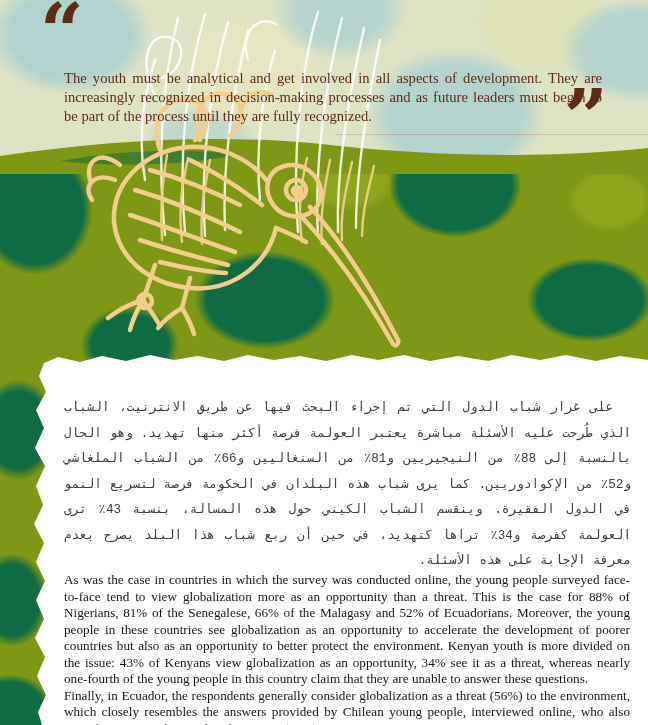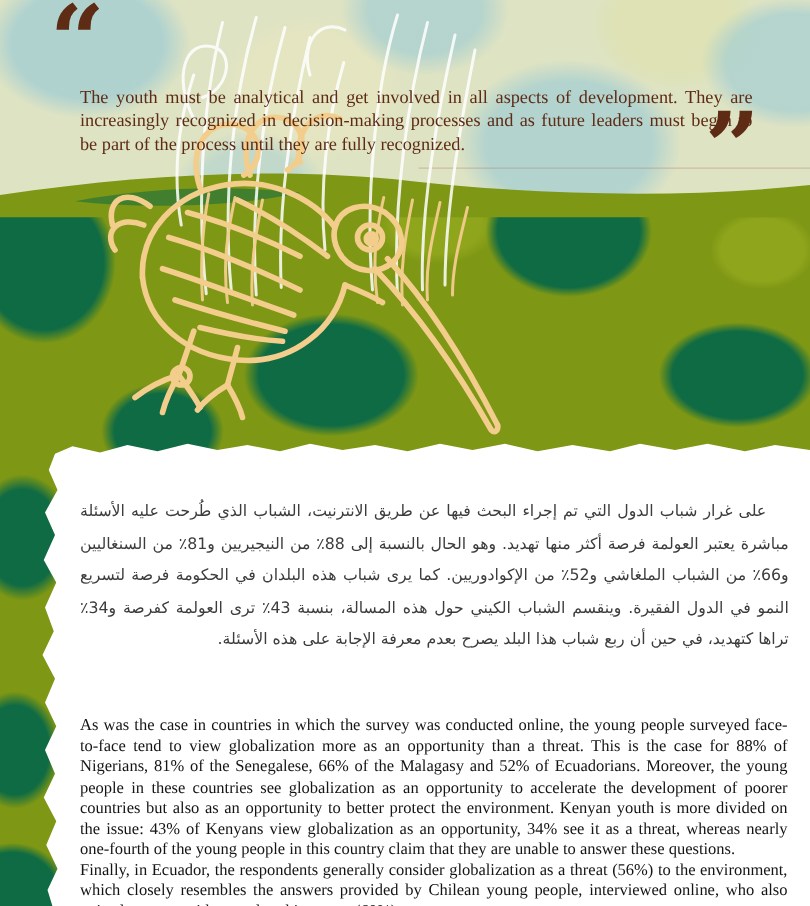--- a/index.html
+++ b/index.html
@@ -61,21 +61,21 @@
     text-align:justify;
   }
   .arabic-block{
     position:absolute;left:64px;top:396px;width:567px;
     direction:rtl;
     font-family:"DejaVu Sans",sans-serif;
     font-size:12.6px;line-height:25.5px;color:#3c3c3c;
     text-align:justify;
   }
   .arabic-block p{margin:0;}
-  .arabic-block p.indented{text-indent:18px;}
+  .arabic-block p.indented{text-indent:18px;font-family:Liberation Mono, monospace;}
   .english-block{
     position:absolute;left:64px;top:572px;width:566px;
     font-family:"Liberation Serif",serif;
     font-size:13.2px;line-height:16.5px;color:#141414;
     text-align:justify;
   }
   .english-block p{margin:0;}
 </style>
 </head>
 <body>

